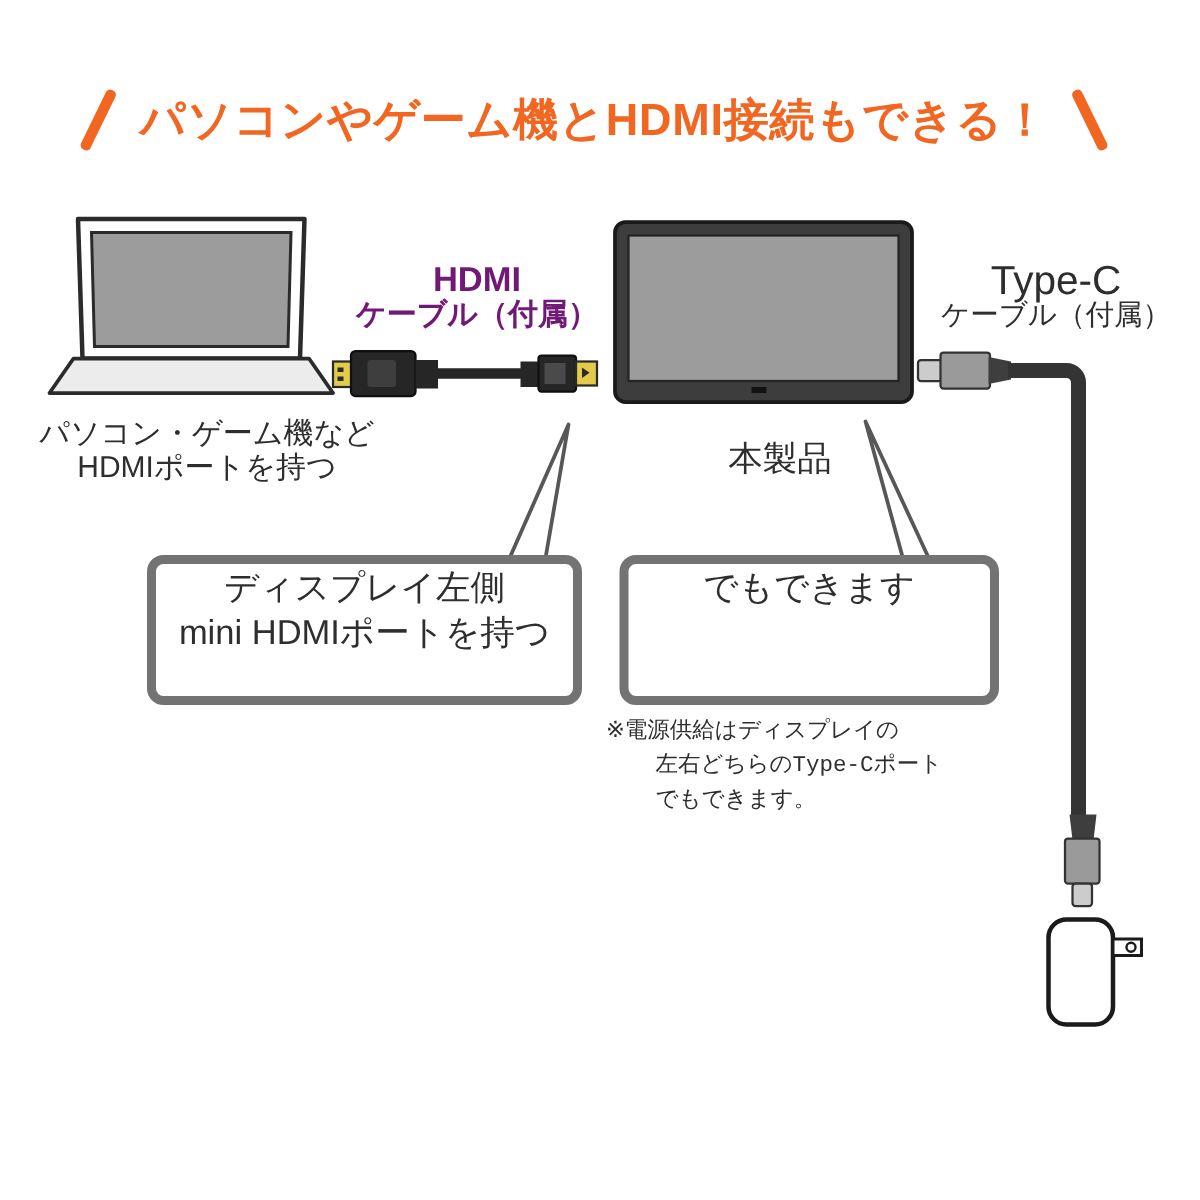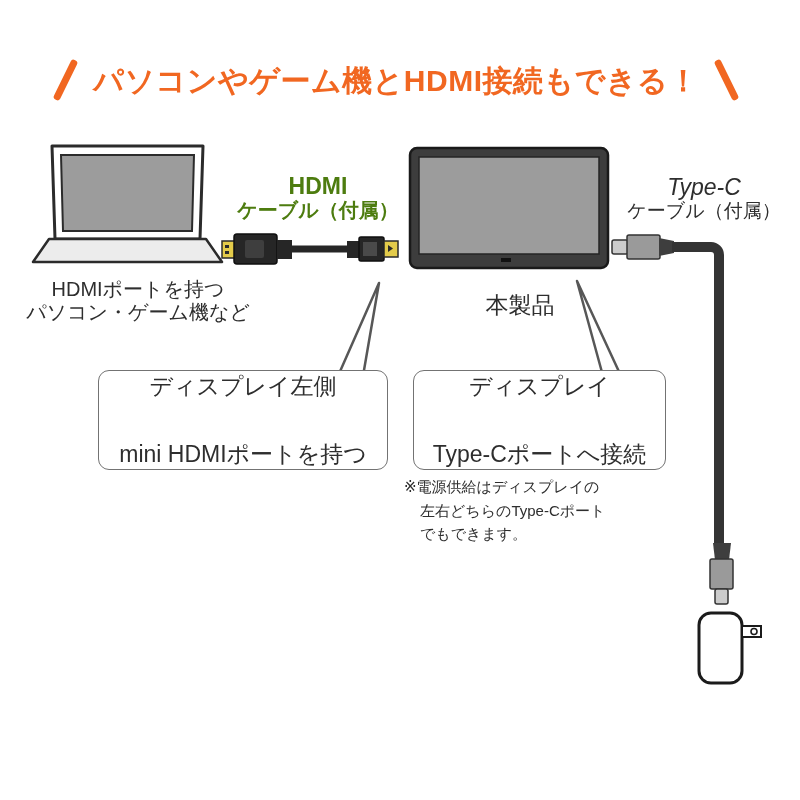--- a/index.html
+++ b/index.html
@@ -1,47 +1,47 @@
 <!DOCTYPE html>
 <html><head>
 <meta charset="utf-8">
 <style>
   * { margin:0; padding:0; box-sizing:border-box; }
   html,body { background:#ffffff; }
   body { font-family:"Liberation Sans","DejaVu Sans",sans-serif; }
   .stage { position:relative; width:800px; height:800px; background:#ffffff; overflow:hidden; }
 
   
-  .title-row { position:absolute; left:0; top:58px; width:792px; display:flex; align-items:flex-end; justify-content:center; gap:24px; }
+  .title-row { position:absolute; left:0; top:58px; width:792px; display:flex; align-items:center; justify-content:center; gap:24px; }
   .title { font-size:30px; font-weight:bold; color:#f16721; letter-spacing:0.5px; white-space:nowrap; }
   .slash { width:7px; height:44px; background:#f16721; border-radius:3px; }
   .slash.l { transform:rotate(26deg); }
   .slash.r { transform:rotate(-26deg); }
 
   svg.art { position:absolute; left:0; top:0; }
 
   .txt { position:absolute; color:#2e2e2e; }
   .center { text-align:center; }
-  .hdmi-label { left:228px; top:174px; width:180px; color:#4d7c0f; font-weight:bold; line-height:24px; }
+  .hdmi-label { left:228px; top:174px; width:180px; color:#701a75; font-weight:bold; line-height:24px; }
   .hdmi-label .ln1 { font-size:23px; display:block; }
   .hdmi-label .ln2 { font-size:20px; display:block; }
   .typec-label { left:618px; top:175px; width:172px; line-height:24px; }
-  .typec-label .ln1 { font-size:23px; display:block;font-style:italic; }
+  .typec-label .ln1 { font-size:27px; display:block; }
   .typec-label .ln2 { font-size:19px; display:block; }
   .laptop-caption { left:22px; top:278px; width:232px; font-size:20px; line-height:23px; }
   .product-caption { left:440px; top:290px; width:160px; font-size:23px; }
 
-  .callout { position:absolute; top:370px; height:100px; background:#fff; border:1px solid #737373; border-radius:11px;
-             display:flex; flex-direction:column; align-items:center; justify-content:space-between;
+  .callout { position:absolute; top:370px; height:100px; background:#fff; border:6px solid #737373; border-radius:11px;
+             display:flex; flex-direction:column; align-items:center; justify-content:flex-start;
              font-size:23px; line-height:30px; color:#2e2e2e; }
   .callout.left { left:98px; width:290px; }
   .callout.right { left:413px; width:253px; }
 
   .power-note { left:404px; top:475px; font-size:15px; line-height:23.5px; }
-  .power-note .ind { margin-left:16px; }
+  .power-note .ind { margin-left:33px;font-family:Liberation Mono, monospace; }
   .power-note span { display:block; }
 
   .adapter-caption { left:482px; top:610px; width:212px; font-size:21px; line-height:22.5px; }
   .adapter-caption span { display:block; }
 </style>
 </head>
 <body>
 
 <div class="stage">
 
@@ -104,34 +104,33 @@
     <span class="ln1">HDMI</span>
     <span class="ln2">ケーブル（付属）</span>
   </div>
 
   <div class="txt typec-label center">
     <span class="ln1">Type-C</span>
     <span class="ln2">ケーブル（付属）</span>
   </div>
 
   <div class="txt laptop-caption center">
+    <span style="display:block">パソコン・ゲーム機など</span>
     <span style="display:block">HDMIポートを持つ</span>
-    <span style="display:block">パソコン・ゲーム機など</span>
   </div>
 
   <div class="txt product-caption center">本製品</div>
 
   <div class="callout left">
     <span>ディスプレイ左側</span>
     <span>mini HDMIポートを持つ</span>
   </div>
 
   <div class="callout right">
-    <span>ディスプレイ</span>
-    <span>Type-Cポートへ接続</span>
+    <span>でもできます</span>
   </div>
 
   <div class="txt power-note">
     <span>※電源供給はディスプレイの</span>
     <span class="ind">左右どちらのType-Cポート</span>
     <span class="ind">でもできます。</span>
   </div>
 
 
 </div>

